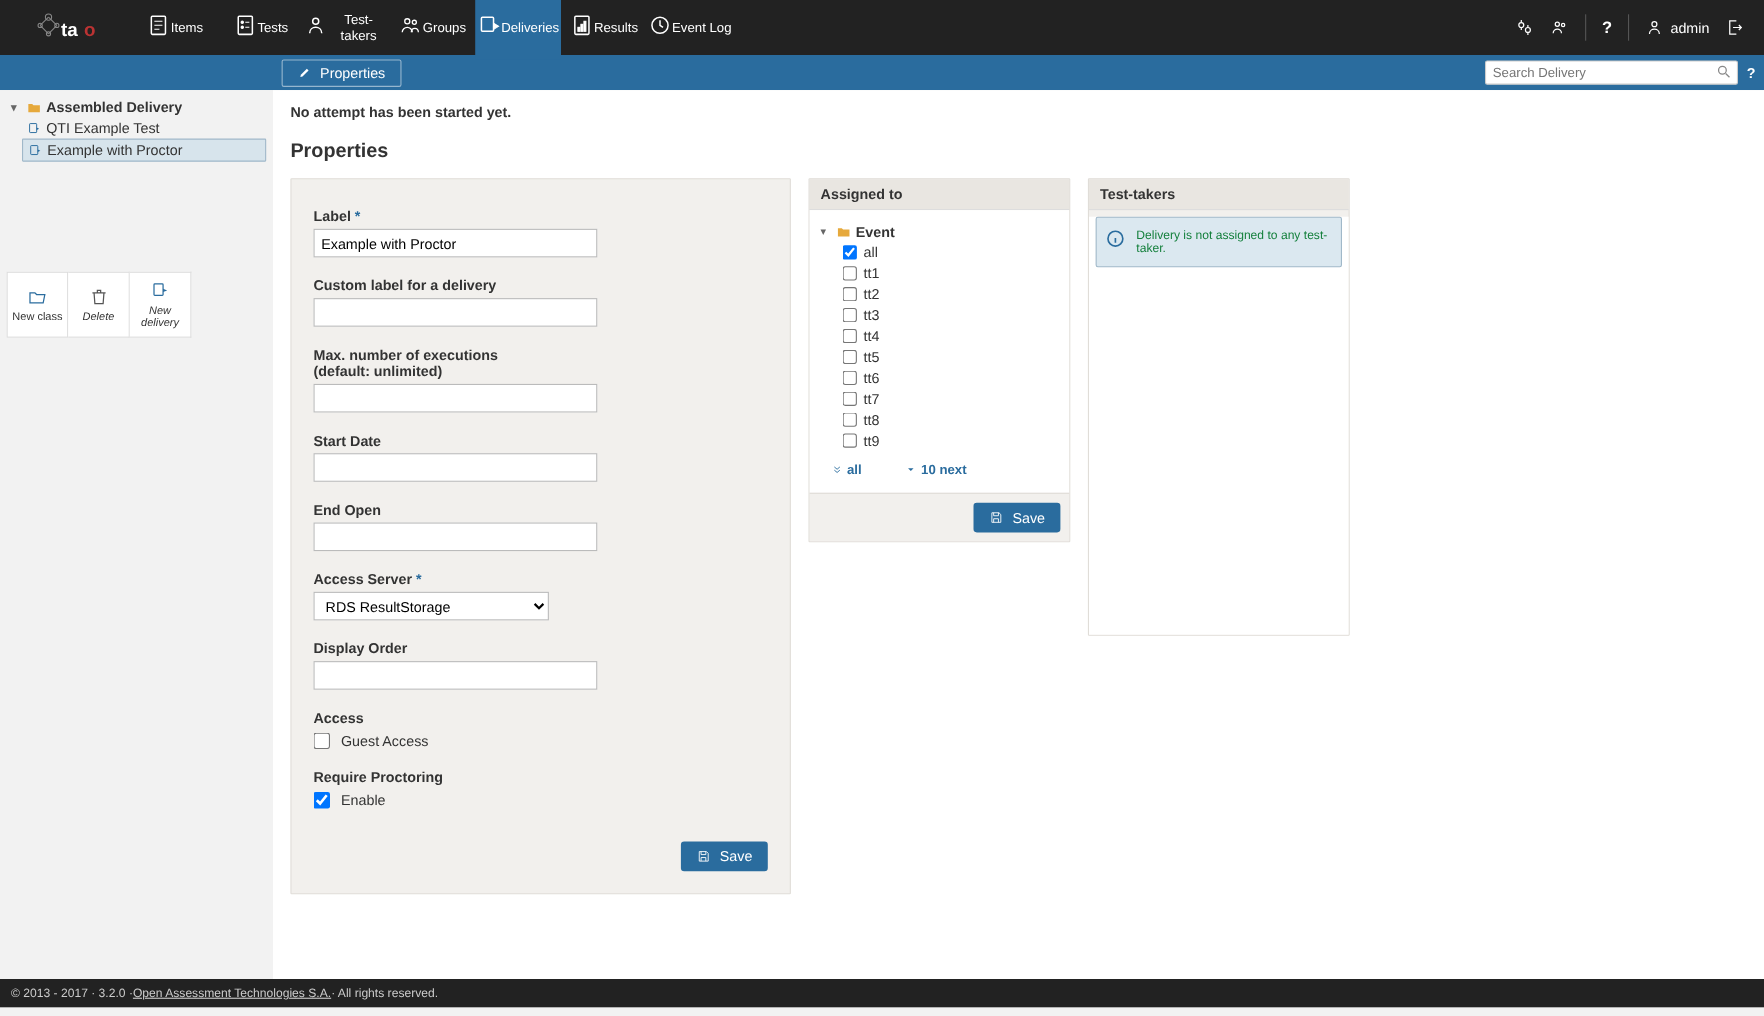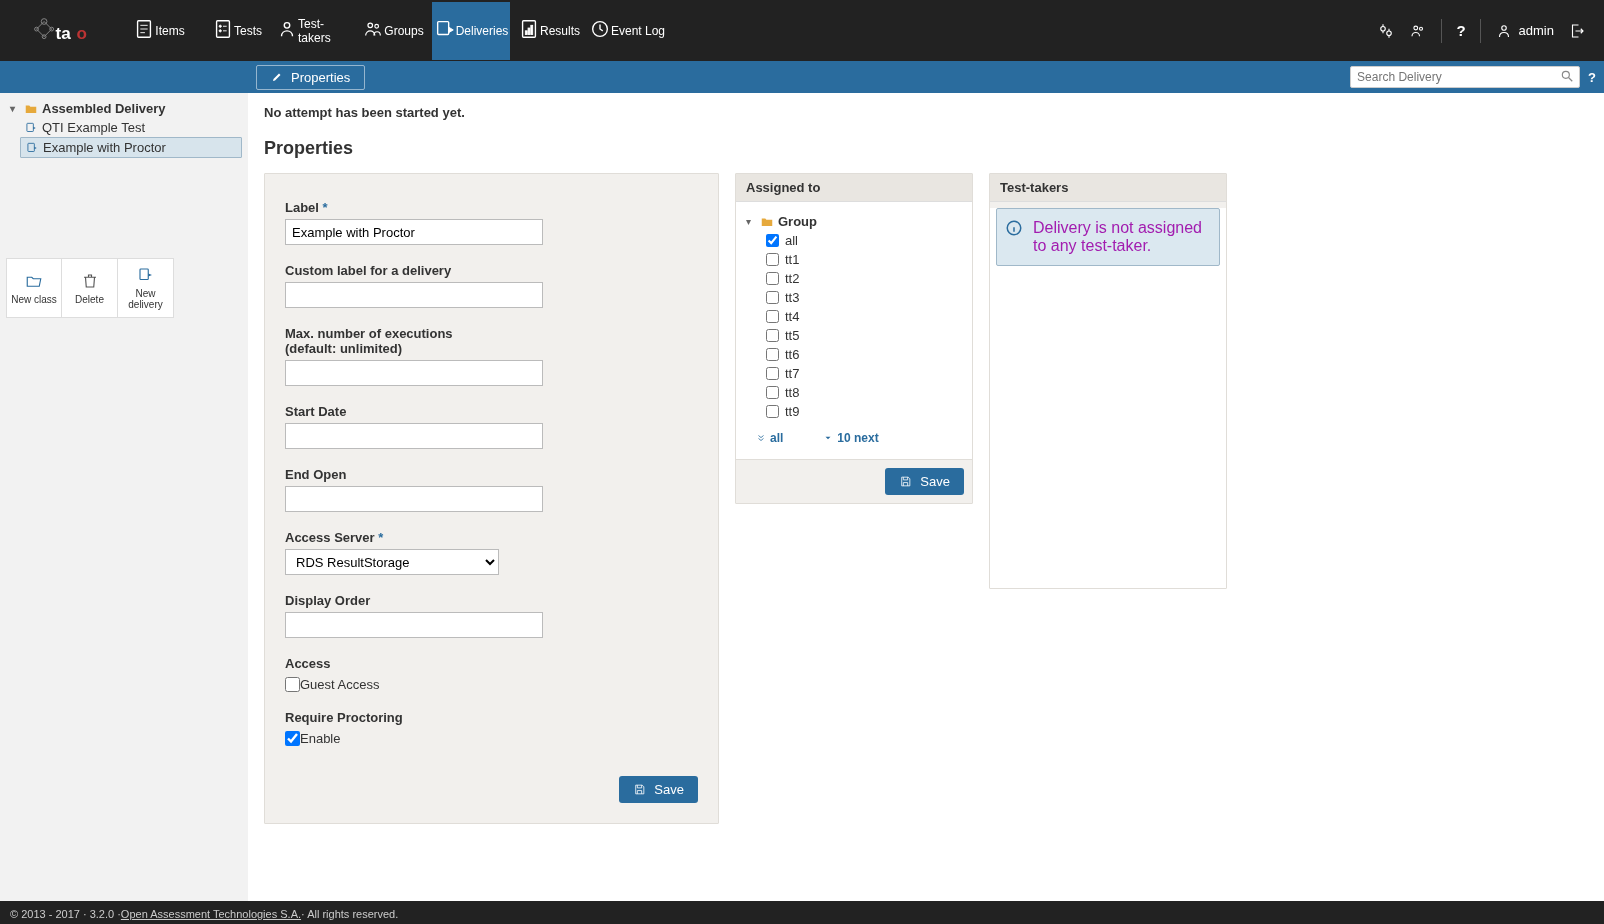--- a/index.html
+++ b/index.html
@@ -1,17 +1,17 @@
 <!DOCTYPE html>
 <html><head>
 <meta charset="utf-8">
 <style>
 * { box-sizing: border-box; margin: 0; padding: 0; }
 body { font-family: Arial, Helvetica, sans-serif; font-size: 13px; background: #f2f2f2; color: #333; }
-.topbar { background: #222; height: 61px; display: flex; align-items: center; padding: 0 10px; }
+.topbar { background: #222; height: 50px; display: flex; align-items: center; padding: 0 10px; text-align: center; }
 .logo { width: 110px; display:flex; align-items:center; justify-content:center; }
 .logo svg { height: 38px; }
 .nav-tabs { display: flex; height: 58px; }
 .nav-tab { display: flex; flex-direction: row; align-items: center; justify-content: center; width: 78px; color: #fff; font-size: 12px; cursor: pointer; }
 .nav-tab.active { background: #2a6c9e; }
 .nav-tab .icon { height: 22px; display:flex; align-items:center; justify-content:center; margin-bottom:4px; }
 .nav-tab svg { width: 22px; height: 22px; fill: #fff; stroke:#fff; }
 .topbar-spacer { flex: 1; }
 .topbar-right { display: flex; align-items: center; color: #fff; gap: 14px; padding-right: 8px; }
 .topbar-right .tb-item { display:flex; align-items:center; gap:6px; cursor:pointer; }
@@ -31,51 +31,51 @@
 .tree-item { display:flex; align-items:center; gap:4px; padding:2px 0 2px 4px; cursor:pointer; }
 .tree-item .folder-icon { width:14px; height:14px; }
 .tree-item .file-icon { width:14px; height:14px; }
 .tree-children { padding-left: 14px; }
 .tree-item.selected { background:#d7e4ec; border:1px solid #a0b8c9; border-radius:1px; }
 .tree-item.root { font-weight: bold; }
 .tree-arrow { font-size:10px; color:#666; width:10px; }
 .sidebar-actions { position:absolute; bottom: 10px; left: 6px; display:flex; gap:0; }
 .sidebar-action { background:#fff; border:1px solid #ddd; width:56px; height:60px; display:flex; flex-direction:column; align-items:center; justify-content:center; font-size:10px; color:#333; cursor:pointer; text-align:center; padding:4px; gap:4px; }
 .sidebar-action svg { width:18px; height:18px; }
-.sidebar-action:not(:first-child){ border-left:none; }
+.sidebar-action:not(:first-child){ border-left:none;font-style:italic; }
 .content { flex:1; background:#fff; padding: 12px 16px; overflow:auto; }
 .status-msg { font-weight:bold; font-size:13px; margin-bottom: 18px; }
 .section-title { font-size:18px; font-weight:bold; color:#333; margin-bottom: 14px; }
 .panels { display:flex; gap:16px; align-items:flex-start; }
 .panel { background:#f2f0ed; border:1px solid #e0ddd8; border-radius:1px; }
 .panel-form { width: 455px; padding: 26px 20px 20px; }
 .form-label { font-size:13px; font-weight:bold; color:#333; margin-bottom:4px; display:block; }
 .req-star { color:#2a6c9e; }
 .form-input, .form-select { width: 258px; height: 26px; border:1px solid #bbb; background:#fff; padding:0 6px; font-size:13px; }
 .form-select { width: 214px; }
 .form-row { margin-bottom: 18px; }
-.checkbox-row { display:flex; align-items:center; margin-top:6px; }
+.checkbox-row { display:flex; align-items:center; gap:10px; margin-top:6px; }
 .checkbox-row input { width:15px; height:15px; }
 .panel-save-row { display:flex; justify-content:flex-end; margin-top:30px; }
 .save-btn { background:#2a6c9e; color:#fff; border:none; border-radius:3px; padding:6px 14px; font-size:13px; display:flex; align-items:center; gap:8px; cursor:pointer; }
 .save-btn svg { width:13px; height:13px; fill:#fff; }
 .panel-side { width: 238px; }
 .panel-header { background:#e9e6e1; padding:6px 10px; font-size:13px; font-weight:bold; border-bottom:1px solid #ddd; }
 .panel-body { padding:10px; background:#fff; }
 .group-tree { font-size:13px; }
 .group-root { display:flex; align-items:center; gap:4px; padding:2px 0; }
 .group-children { padding-left: 20px; }
 .group-child { display:flex; align-items:center; gap:6px; padding:2px 0; }
 .group-child input { width:13px; height:13px; }
 .tree-nav-row { display:flex; gap:40px; padding:10px 0 4px 10px; font-size:12px; align-items:center; }
 .tree-nav-link { color:#2a6c9e; font-weight:bold; cursor:pointer; display:flex; align-items:center; gap:4px; }
 .tree-nav-link svg { width:10px; height:10px; fill:#2a6c9e; }
 .panel-side-save { background:#f2f0ed; padding:8px; display:flex; justify-content:flex-end; border-top:1px solid #e0ddd8; }
 .panel-tt { width: 238px; }
-.info-box { background:#dbe8f0; border:1px solid #a0b8c9; border-radius:2px; padding:10px 10px 10px 36px; position:relative; font-size:16px; color:#a21caf; margin:6px; }
+.info-box { background:#dbe8f0; border:1px solid #a0b8c9; border-radius:2px; padding:10px 10px 10px 36px; position:relative; font-size:11px; color:#15803d; margin:6px; }
 .info-box svg { position:absolute; left:8px; top:10px; width:18px; height:18px; fill:none; stroke:#2a6c9e; stroke-width:2; }
 .footer { background:#222; color:#ccc; font-size:11px; height:26px; display:flex; align-items:center; padding:0 10px; }
 .footer a { color:#ccc; text-decoration:underline; }
 </style>
 </head>
 <body>
 
 <div class="topbar">
   <div class="logo">
     <svg viewBox="0 0 80 40">
@@ -337,21 +337,21 @@
 
       <div class="panel panel-side">
         <div class="panel-header">Assigned to</div>
         <div class="panel-body">
           <div class="group-tree">
             <div class="group-root">
               <span class="tree-arrow">▾</span>
               <svg class="folder-icon" viewBox="0 0 24 24" width="14" height="14">
                   <path d="M3 6h6l2 2h10v11H3z" fill="#e6a93c"></path>
                 </svg>
-              <span style="font-weight:bold">Group</span>
+              <span style="font-weight:bold">Event</span>
             </div>
             <div class="group-children" id="group-children">
                 <div class="group-child">
                   <input type="checkbox" checked="" style="">
                   <span>all</span>
                 </div>
                 <div class="group-child">
                   <input type="checkbox" style="">
                   <span>tt1</span>
                 </div>

